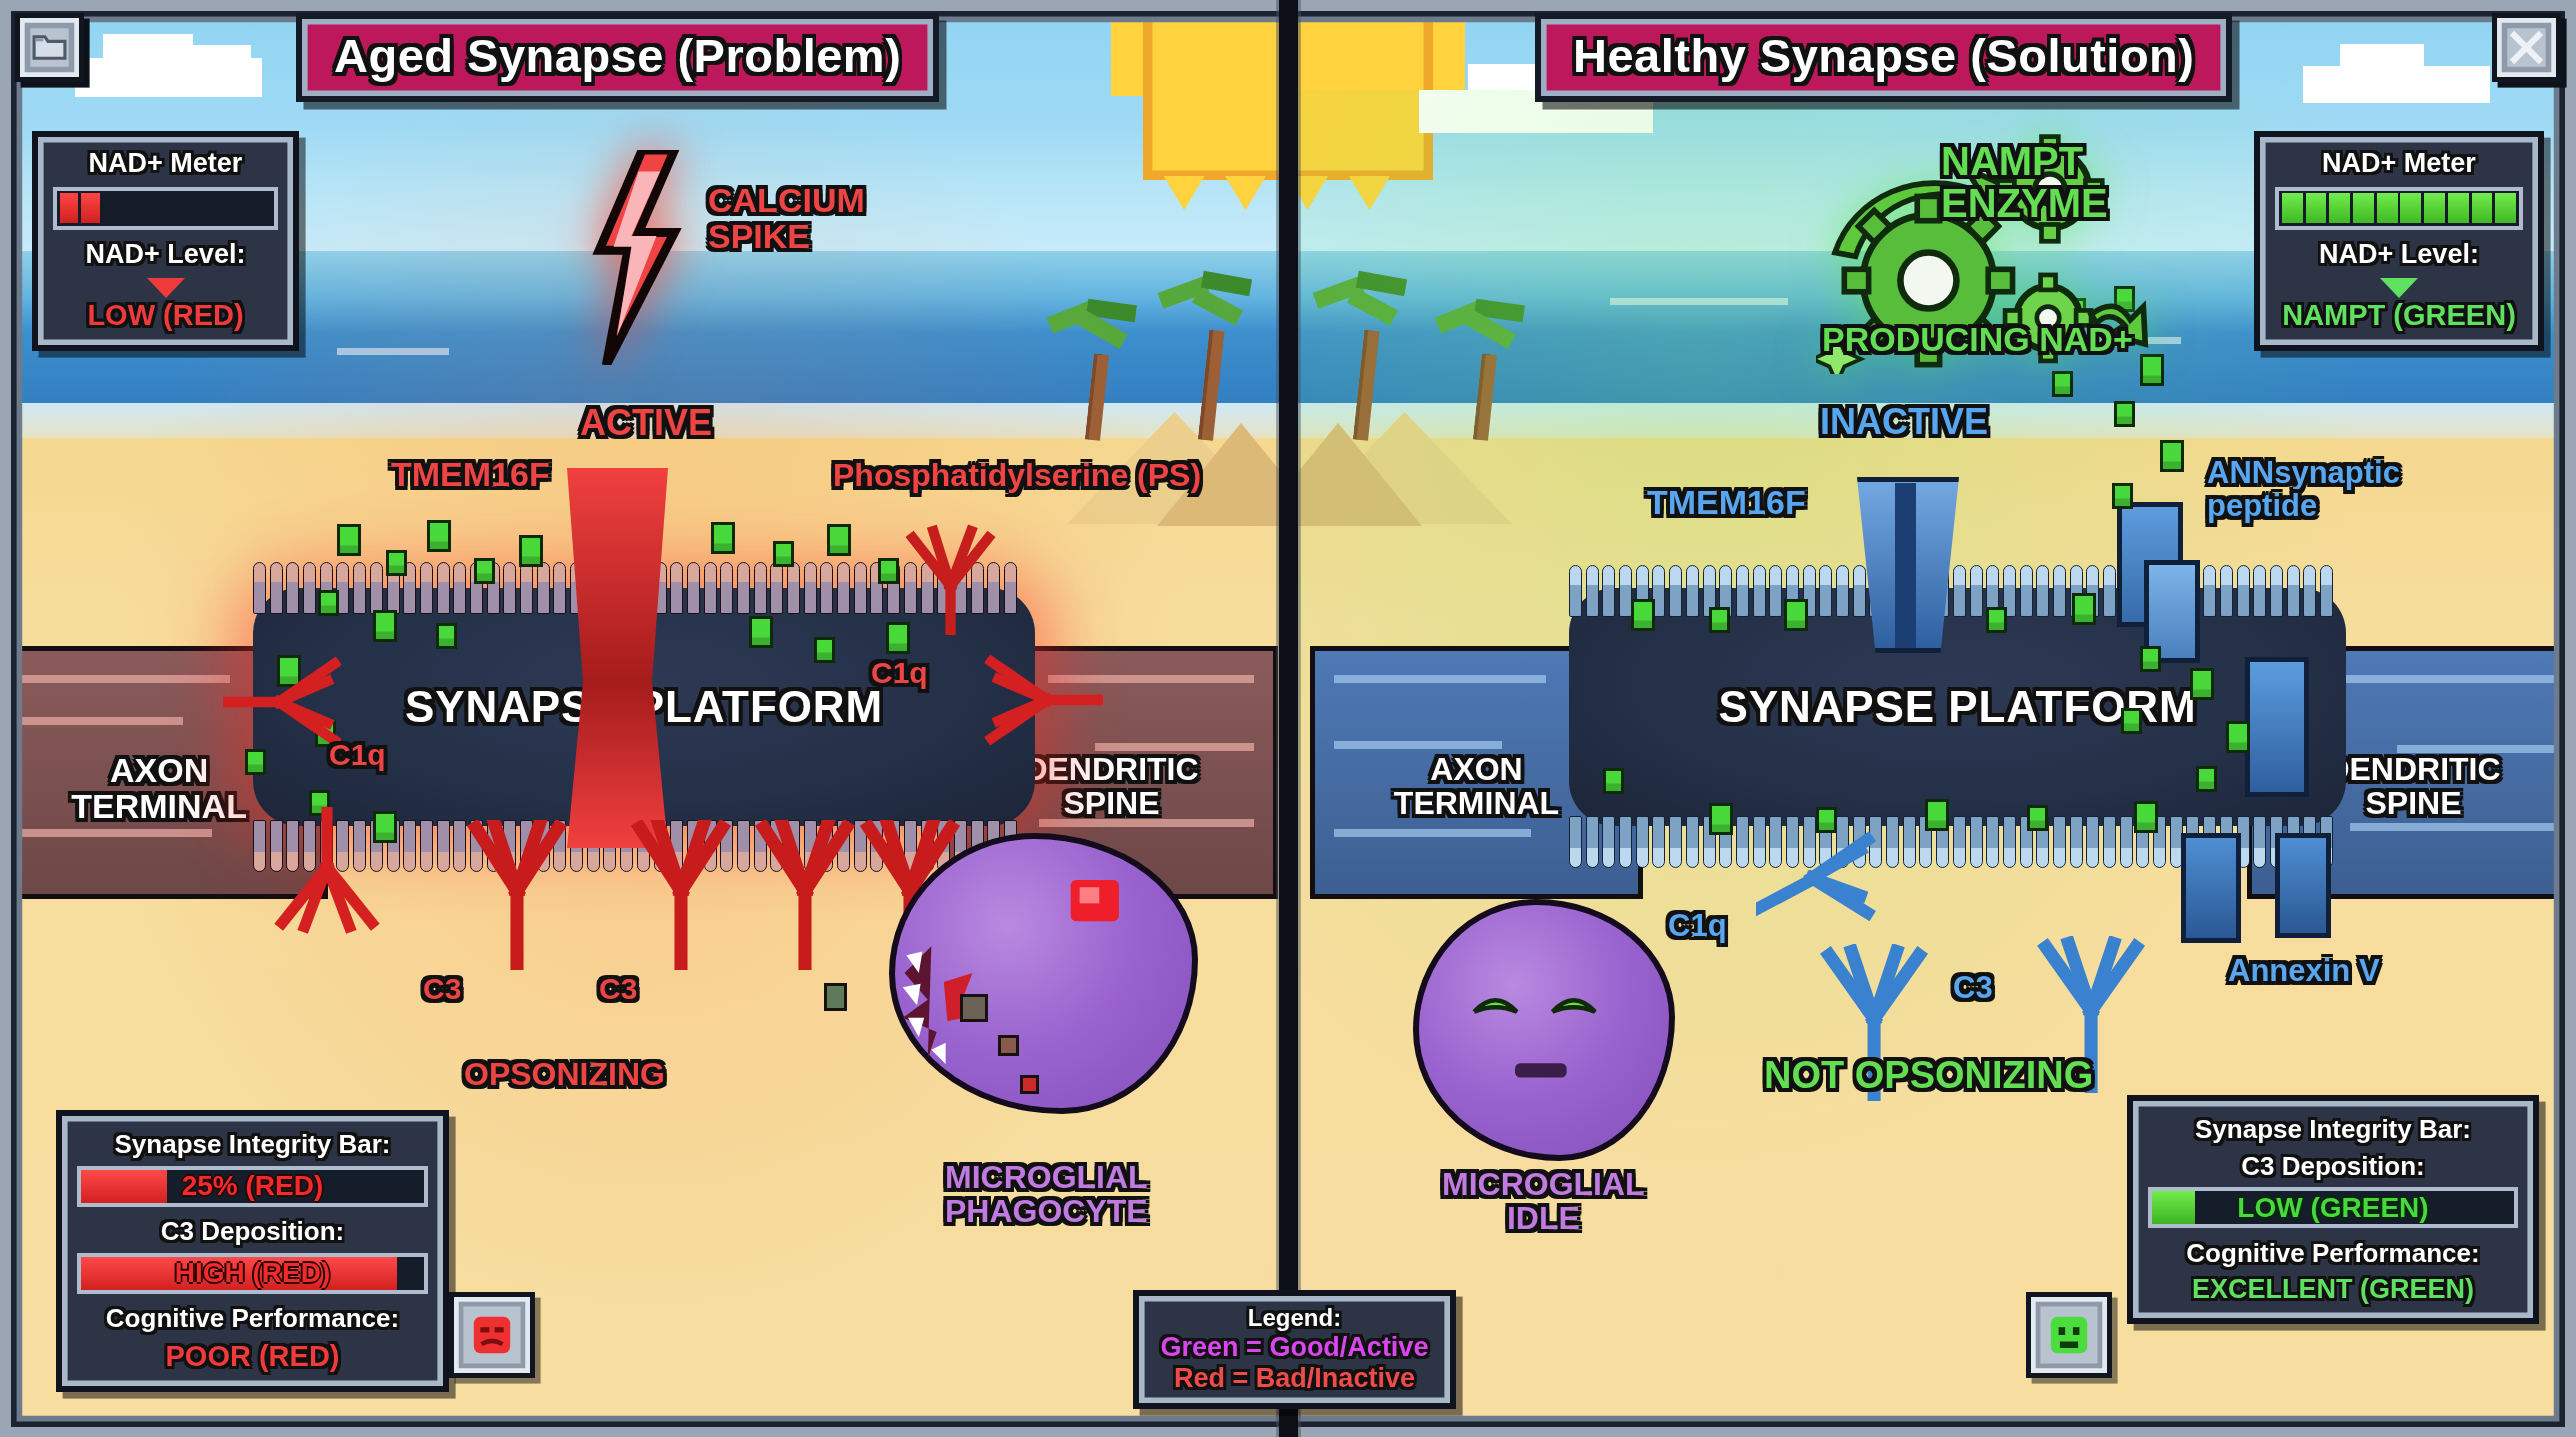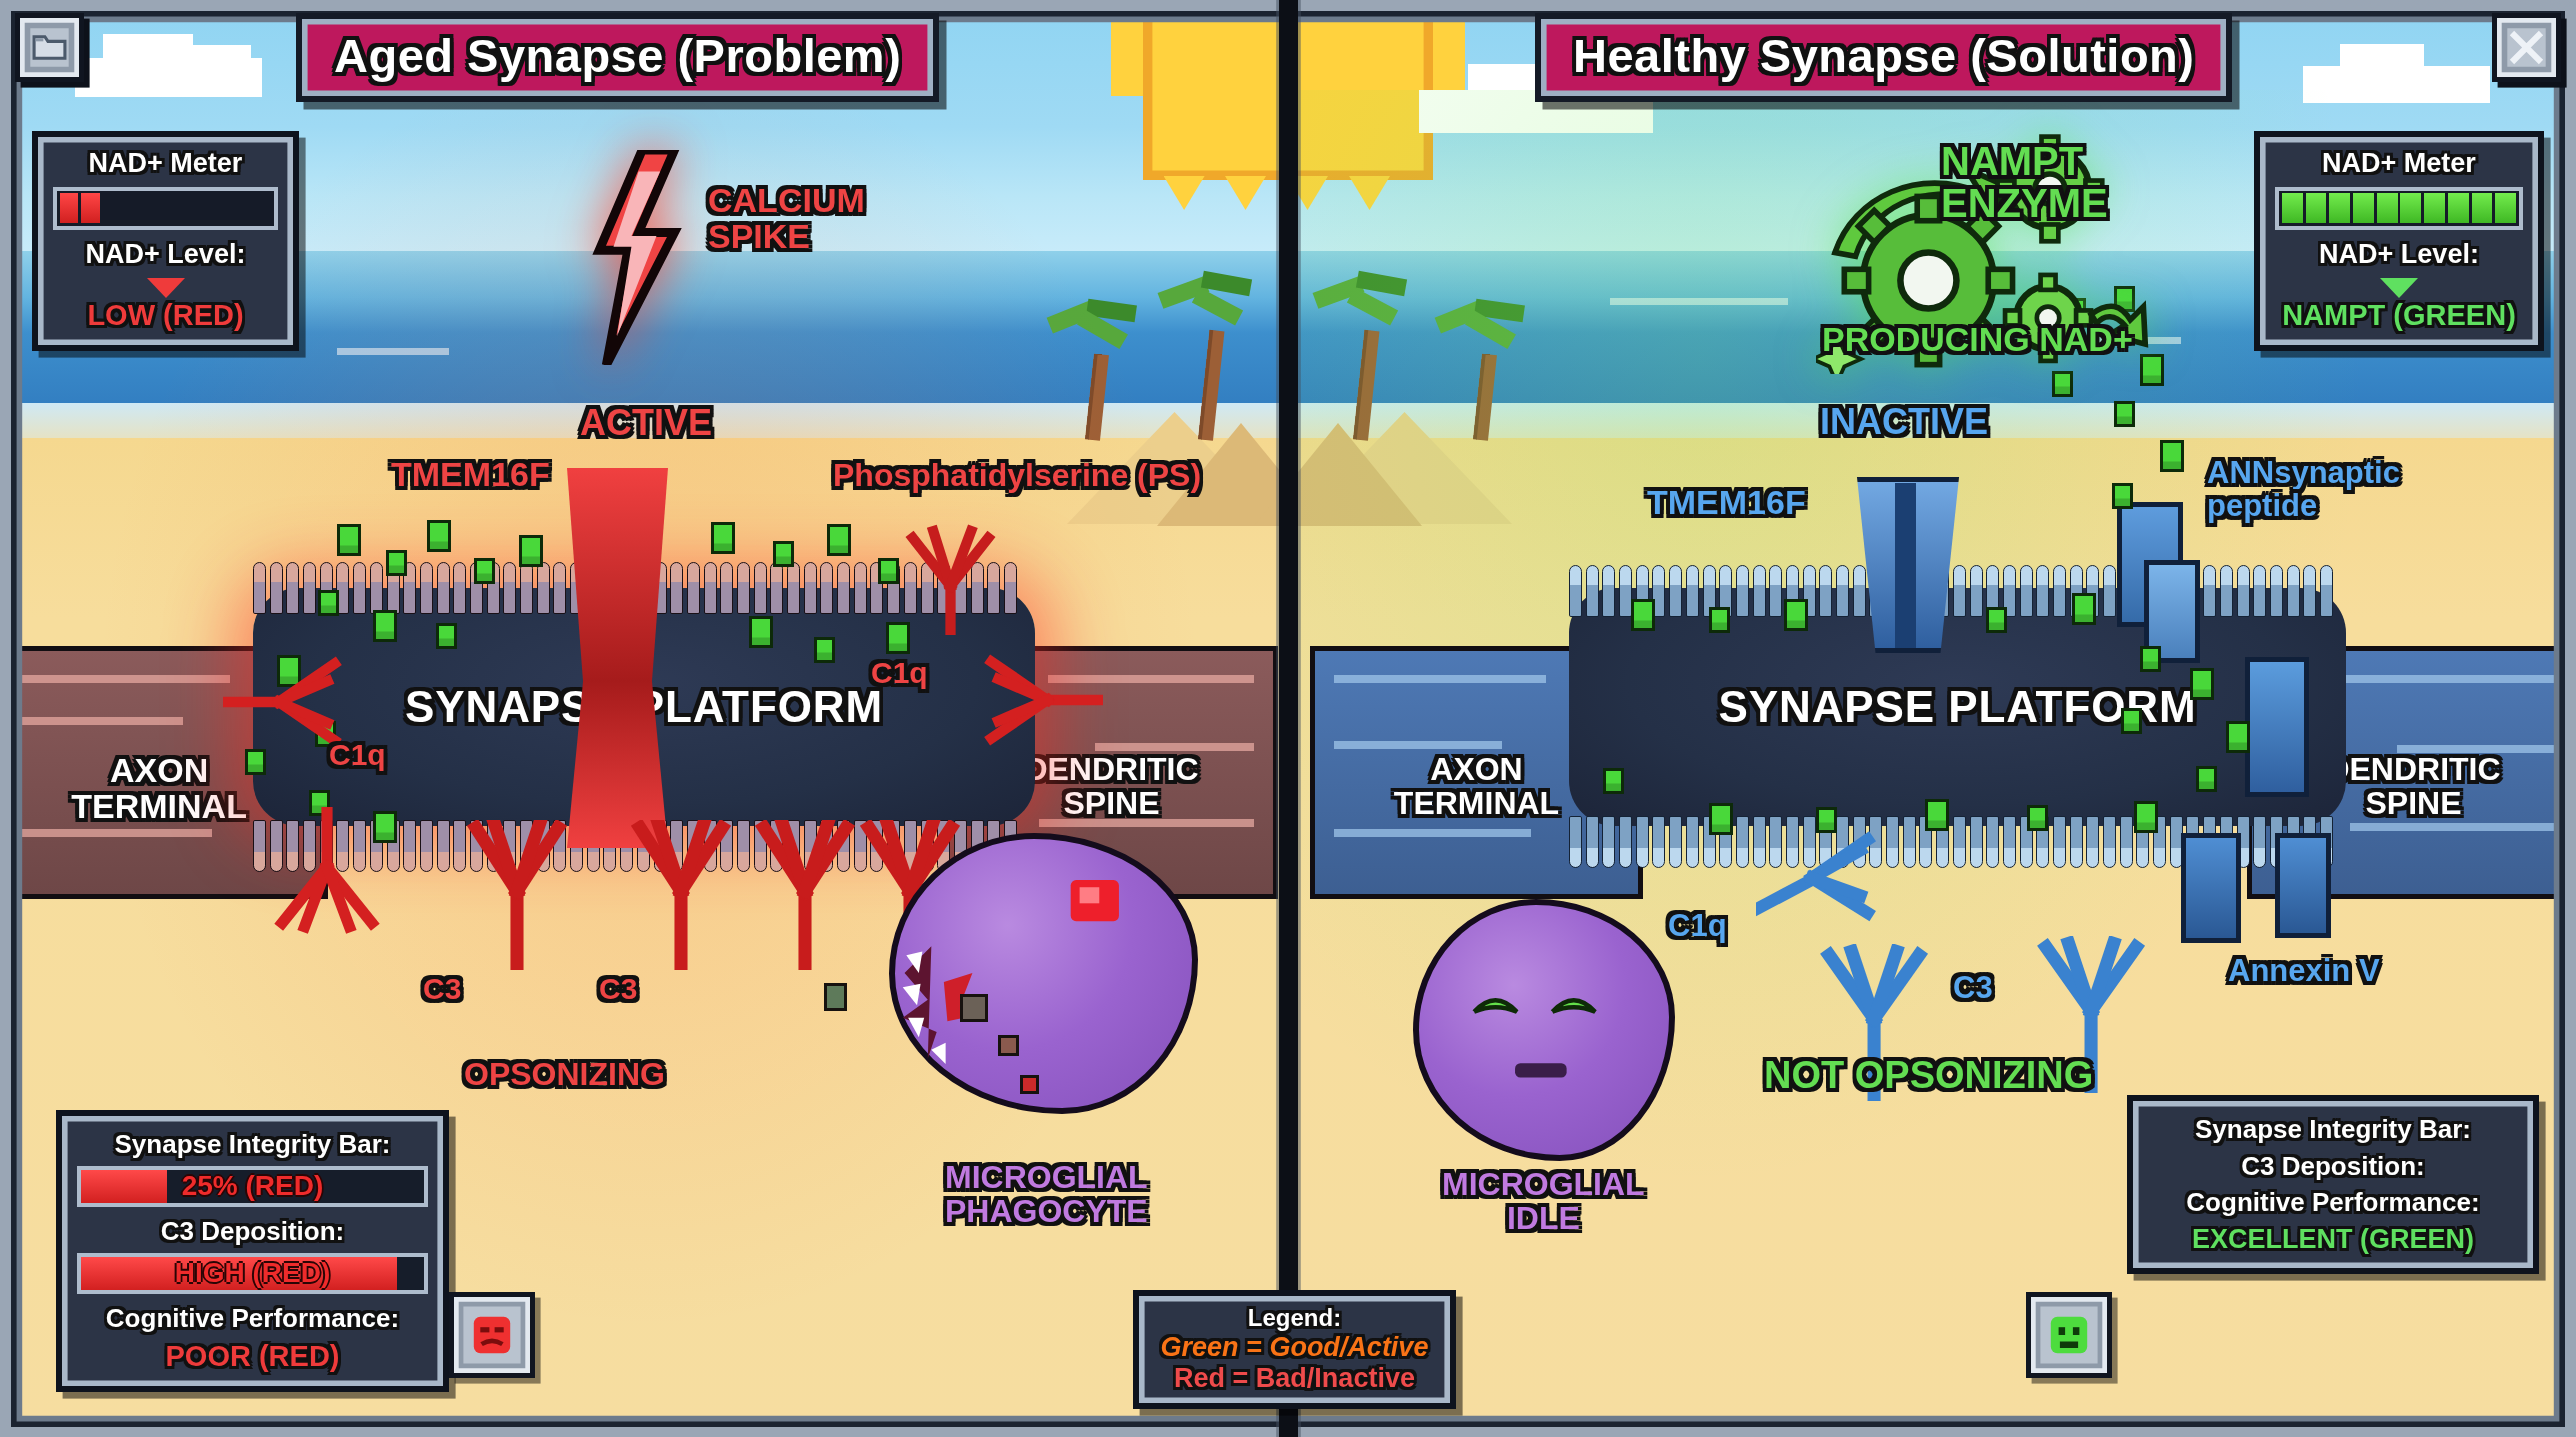--- a/index.html
+++ b/index.html
@@ -167,21 +167,21 @@
     background:#2c3446; border:6.6px solid #0e131d;
     box-shadow: inset 0 0 0 5.6px #a9b8c9, 6.6px 6.6px 0 rgba(0,0,0,.5);
     padding:7.5px 11.2px 9.4px; text-align:center;
   }
   .legend .lg-title{ color:#fff; font-weight:bold; font-size:24px;
     text-shadow:-2.8px 0 0 #111,2.8px 0 0 #111,0 -2.8px 0 #111,0 2.8px 0 #111,
       -2.8px -2.8px 0 #111,2.8px 2.8px 0 #111,-2.8px 2.8px 0 #111,2.8px -2.8px 0 #111; }
   .legend .lg-row{ font-weight:bold; font-size:27px; white-space:nowrap;
     text-shadow:-2.8px 0 0 #111,2.8px 0 0 #111,0 -2.8px 0 #111,0 2.8px 0 #111,
       -2.8px -2.8px 0 #111,2.8px 2.8px 0 #111,-2.8px 2.8px 0 #111,2.8px -2.8px 0 #111; }
-  .legend .lg-row.g{ color:#f97316;font-style:italic; }
+  .legend .lg-row.g{ color:#d946ef; }
   .legend .lg-row.r{ color:#ef4b4b; }
 
   
   .platform{
     position:absolute; border-radius:45px;
     background:radial-gradient(ellipse at 50% 40%, #2e3a55 0%, #243047 60%, #1c2438 100%);
   }
   .platform.bad{ box-shadow:0 0 66px 20.6px rgba(255,40,30,.45); }
   .platform .pname{
     position:absolute; left:0; right:0; top:50%; transform:translateY(-50%);
@@ -913,20 +913,24 @@
       <rect x="6" y="6" width="28" height="28" rx="5" fill="#ef3030"></rect>
       <rect x="11" y="14" width="7" height="4" fill="#7a0d0d"></rect>
       <rect x="22" y="14" width="7" height="4" fill="#7a0d0d"></rect>
       <path d="M12 27 q8 -5 16 0" stroke="#7a0d0d" stroke-width="3.5" fill="none"></path>
     </svg>
   </div>
 
   <div class="hud status" style="right:37px;top:1095px;width:412px;">
     <div class="lbl">Synapse Integrity Bar:</div>
     <div class="lbl">C3 Deposition:</div>
+    <div class="bar">
+      <div class="fill green" style="width:12%"></div>
+      <div class="bartext green">LOW (GREEN)</div>
+    </div>
     <div class="lbl">Cognitive Performance:</div>
     <div class="val green" style="font-size:27px">EXCELLENT (GREEN)</div>
   </div>
 
   <div class="face" style="right:464px;top:1292px;">
     <svg viewBox="0 0 40 40" width="52" height="52">
       <rect x="6" y="6" width="28" height="28" rx="5" fill="#4ddc3e"></rect>
       <rect x="12" y="14" width="5" height="6" fill="#0e3b0a"></rect>
       <rect x="23" y="14" width="5" height="6" fill="#0e3b0a"></rect>
       <rect x="13" y="25" width="14" height="5" fill="#0e3b0a"></rect>

